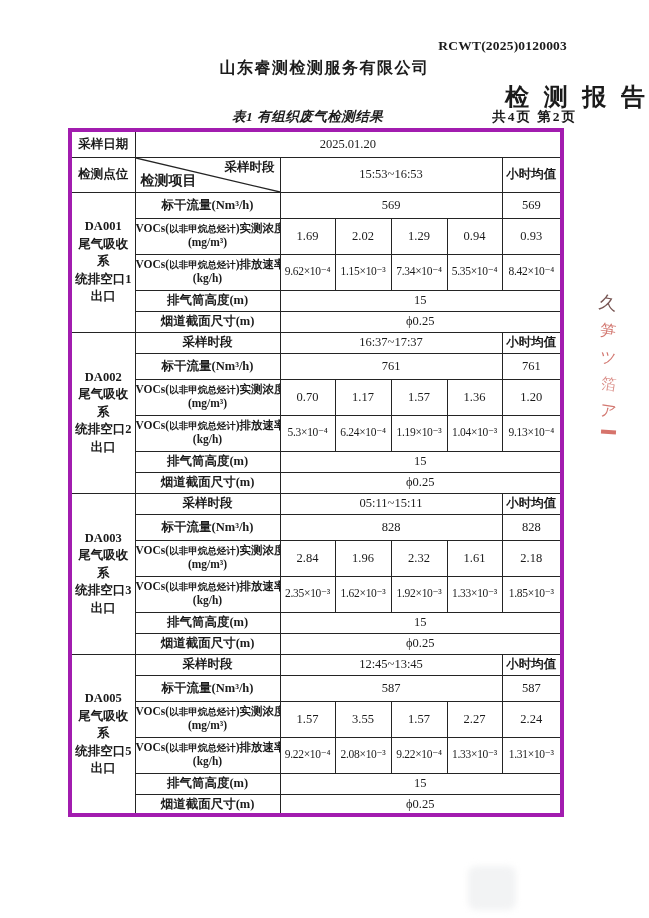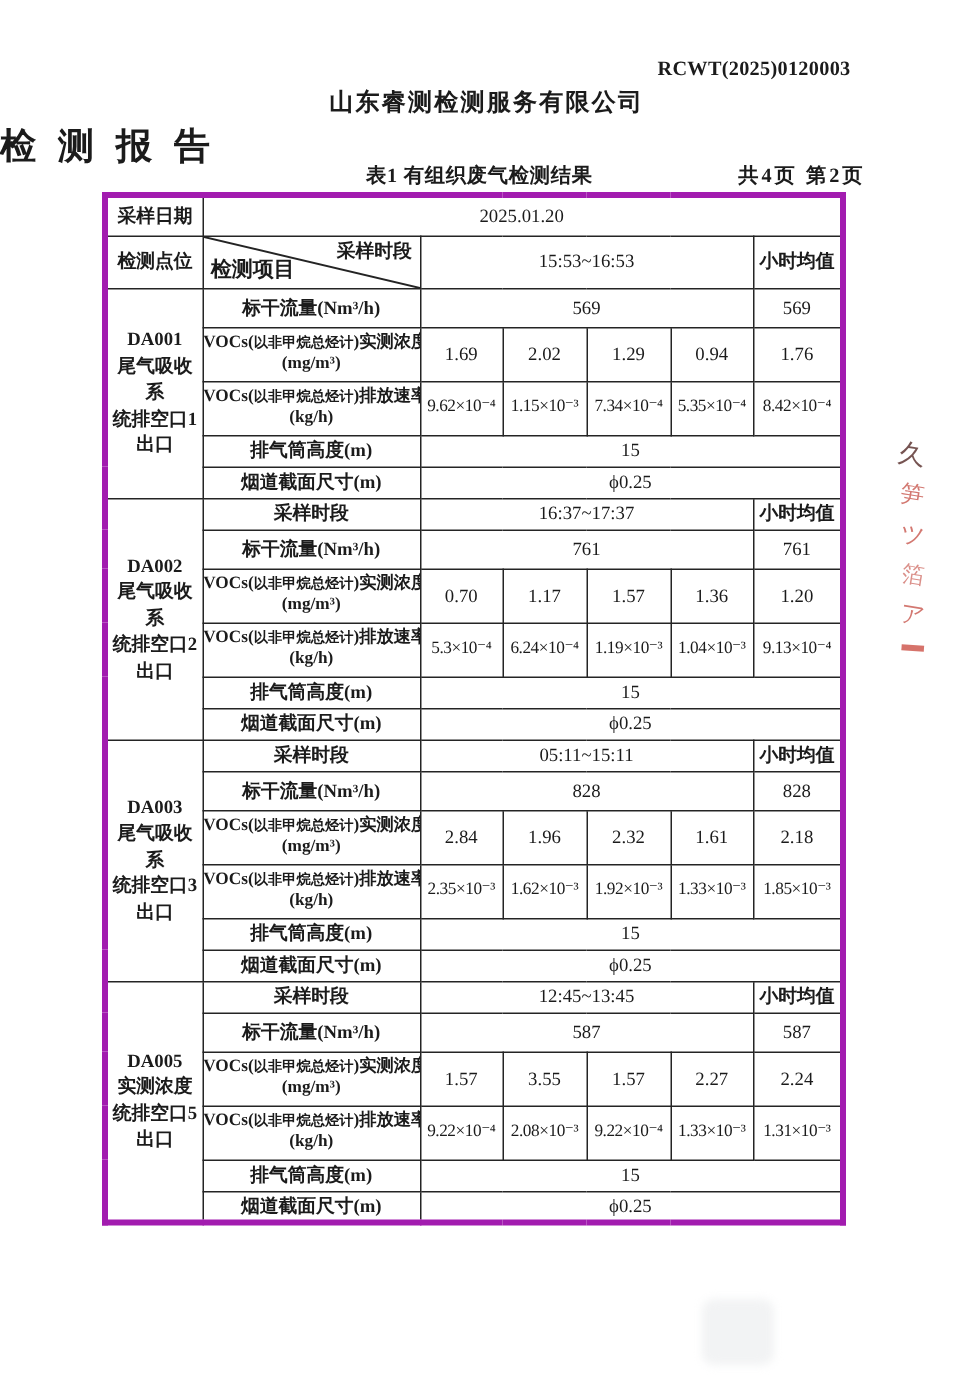--- a/index.html
+++ b/index.html
@@ -15,26 +15,26 @@
     position:absolute; top:38px; right:82px;
     font-size:13.5px; font-weight:bold; letter-spacing:0.2px;
   }
   .company {
     position:absolute; top:58px; left:0; width:100%;
     text-align:center; font-size:16px; font-weight:bold; letter-spacing:1.5px;
     font-family:"Liberation Sans","DejaVu Sans",sans-serif;
   }
   .title {
     position:absolute; top:81px; left:0; width:100%;
-    text-align:left; font-size:24px; font-weight:bold; letter-spacing:4px;
+    text-align:right; font-size:24px; font-weight:bold; letter-spacing:4px;
     font-family:"Liberation Sans","DejaVu Sans",sans-serif;
   }
   .caption {
-    position:absolute; top:108px; left:244px;
-    font-size:13.5px; font-weight:bold; letter-spacing:0.5px;
+    position:absolute; top:108px; left:232px;
+    font-size:13.5px; font-weight:bold; letter-spacing:0.5px;font-style:italic;
   }
   .page-info {
     position:absolute; top:108px; right:72px;
     font-size:13.5px; font-weight:bold; letter-spacing:2px;
   }
   table.report {
     position:absolute; left:68px; top:128px; width:492px;
     border-collapse:collapse; table-layout:fixed;
     border:4px solid #a21caf;
   }
@@ -127,21 +127,21 @@
   </tr>
   <tr class="r-conc">
     <td class="lbl voc">
       <div class="voc-line"><span>VOCs(</span><span class="sm">以非甲烷总烃计</span><span>)实测浓度</span></div>
       <div class="voc-unit">(mg/m³)</div>
     </td>
     <td class="val">1.69</td>
     <td class="val">2.02</td>
     <td class="val">1.29</td>
     <td class="val">0.94</td>
-    <td class="val">1.76</td>
+    <td class="val">0.93</td>
   </tr>
   <tr class="r-rate">
     <td class="lbl voc">
       <div class="voc-line"><span>VOCs(</span><span class="sm">以非甲烷总烃计</span><span>)排放速率</span></div>
       <div class="voc-unit">(kg/h)</div>
     </td>
     <td class="val">9.62×10⁻⁴</td>
     <td class="val">1.15×10⁻³</td>
     <td class="val">7.34×10⁻⁴</td>
     <td class="val">5.35×10⁻⁴</td>
@@ -241,21 +241,21 @@
     <td class="lbl">排气筒高度(m)</td>
     <td class="val" colspan="5">15</td>
   </tr>
   <tr class="r-duct">
     <td class="lbl">烟道截面尺寸(m)</td>
     <td class="val" colspan="5">ϕ0.25</td>
   </tr>
 
   <tr class="r-period">
     <td class="pt" rowspan="6">DA005
-实测浓度
+尾气吸收系
 统排空口5
 出口</td>
     <td class="lbl">采样时段</td>
     <td class="val" colspan="4">12:45~13:45</td>
     <td class="lbl">小时均值</td>
   </tr>
   <tr class="r-flow">
     <td class="lbl">标干流量(Nm³/h)</td>
     <td class="val" colspan="4">587</td>
     <td class="val">587</td>

